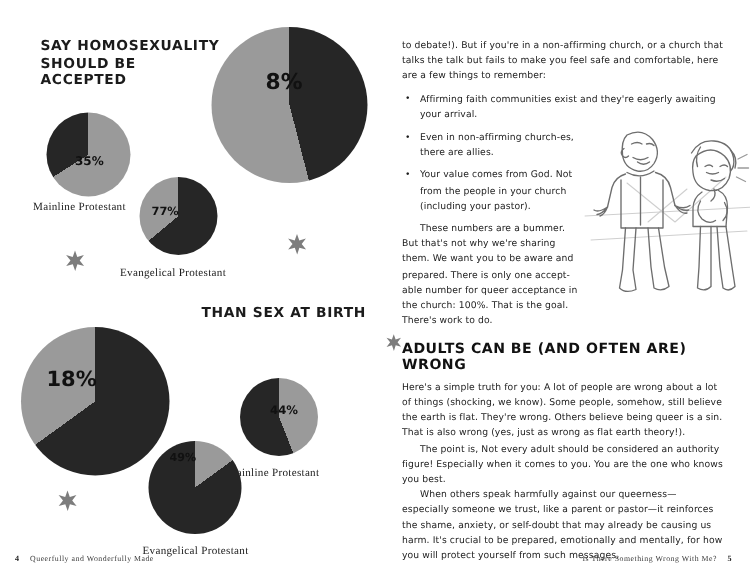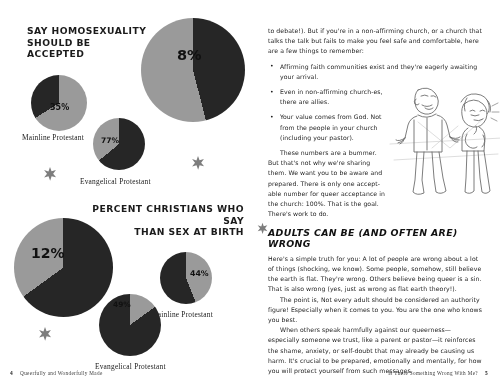--- a/index.html
+++ b/index.html
@@ -74,21 +74,20 @@
   }
   .narrow{width:118px;}
   .section-head{
     font-family:"DejaVu Sans", sans-serif;
     font-weight:700;
     font-size:9.4px;
     letter-spacing:0.35px;
     color:#111111;
     margin:9px 0 5px 0;
     text-transform:uppercase;
-    font-style:italic;
   }
 
   
   .illustration{position:absolute;right:-4px;top:82px;width:116px;height:118px;}
 
   
   .folio{
     position:absolute;bottom:10px;
     font-family:"Liberation Serif", serif;
     font-size:5.2px;color:#3a3a3a;letter-spacing:0.35px;
@@ -129,31 +128,30 @@
           <path d="M12 1.6l2.3 6.4 6.6-2.1-4.2 5.6 4.4 5.4-6.7-1.7-2.2 6.8-2.4-6.8-6.6 1.9 4.3-5.6L3.1 5.9l6.6 2.2z" fill="#7d7d7d"></path>
         </svg>
     </div>
     <div class="star" style="left:42px;top:166px;">
       <svg width="16" height="16" viewBox="0 0 24 24">
           <path d="M12 1.6l2.3 6.4 6.6-2.1-4.2 5.6 4.4 5.4-6.7-1.7-2.2 6.8-2.4-6.8-6.6 1.9 4.3-5.6L3.1 5.9l6.6 2.2z" fill="#7d7d7d"></path>
         </svg>
     </div>
 
     <div class="chart-title" id="title-2">
-      <div>PERCENT CHRISTIANS WHO SAY</div>
       <div>THAN SEX AT BIRTH</div>
     </div>
 
     <div class="pie" style="left:14px;top:218px;width:99px;height:99px;
                 background:conic-gradient(#262626 0deg 234deg, #9a9a9a 234deg 360deg);"></div>
-    <div class="pie-label" style="left:31px;top:245px;font-size:14px;">12%</div>
+    <div class="pie-label" style="left:31px;top:245px;font-size:14px;">18%</div>
 
     <div class="pie" style="left:160px;top:252px;width:52px;height:52px;
                 background:conic-gradient(#9a9a9a 0deg 158.4deg, #262626 158.4deg 360deg);"></div>
-    <div class="pie-label" style="left:190px;top:269px;font-size:7.8px;">44%</div>
+    <div class="pie-label" style="left:180px;top:269px;font-size:7.8px;">44%</div>
     <div class="pie-caption" style="left:151px;top:310px;">Mainline Protestant</div>
 
     <div class="pie" style="left:99px;top:294px;width:62px;height:62px;
                 background:conic-gradient(#9a9a9a 0deg 54deg, #262626 54deg 360deg);"></div>
     <div class="pie-label" style="left:113px;top:300px;font-size:7.4px;color:#111;">49%</div>
     <div class="pie-caption" style="left:95px;top:362px;">Evangelical Protestant</div>
 
     <div class="star" style="left:37px;top:326px;">
       <svg width="16" height="16" viewBox="0 0 24 24">
           <path d="M12 1.6l2.3 6.4 6.6-2.1-4.2 5.6 4.4 5.4-6.7-1.7-2.2 6.8-2.4-6.8-6.6 1.9 4.3-5.6L3.1 5.9l6.6 2.2z" fill="#7d7d7d"></path>

